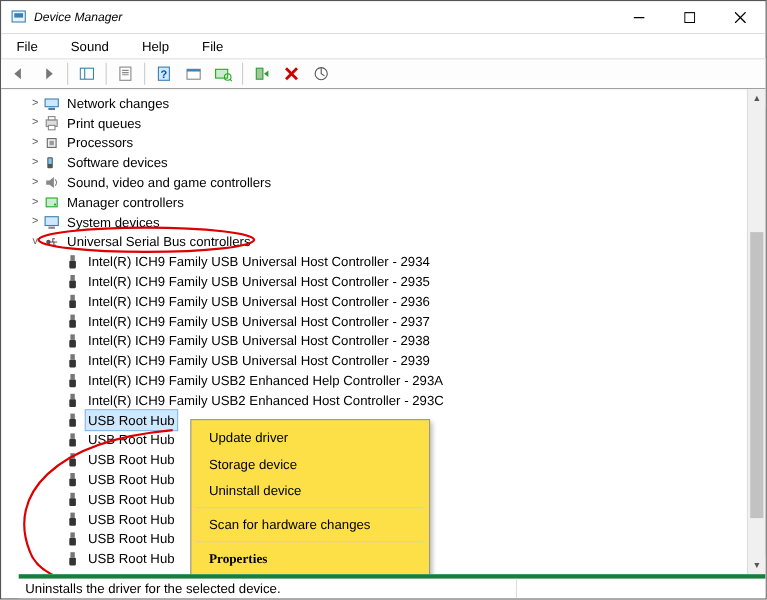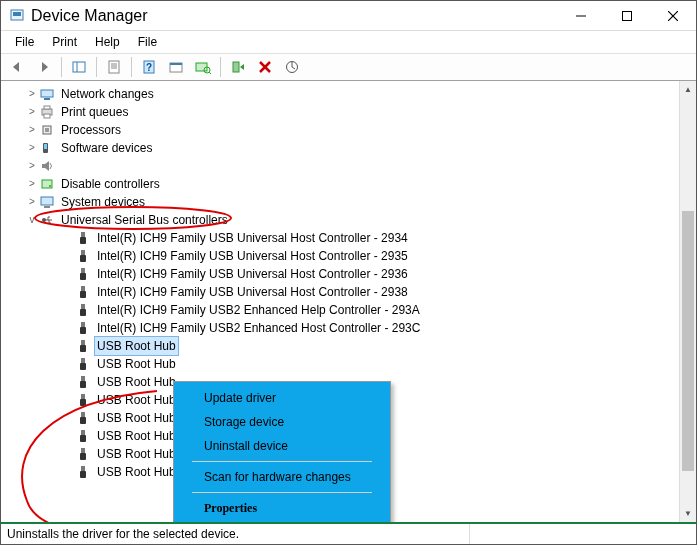--- a/index.html
+++ b/index.html
@@ -1,56 +1,56 @@
 <!DOCTYPE html>
 <html><head>
 <meta charset="utf-8">
 <style>
   * { box-sizing: border-box; margin: 0; padding: 0; }
   body { font-family: "Segoe UI", Tahoma, sans-serif; font-size: 12px; color: #000; background: #fff; width: 697px; height: 545px; overflow: hidden; position: relative; border: 1px solid #555; }
 
   
   .titlebar { height: 30px; display: flex; align-items: center; padding: 0 0 0 8px; border-bottom: 1px solid #ddd; }
   .titlebar .app-icon { width: 16px; height: 16px; margin-right: 6px; display: inline-flex; align-items:center; justify-content:center; }
-  .titlebar .title { flex: 1; font-size: 16px; }
+  .titlebar .title { flex: 1; font-size: 11px; font-style: italic; }
   .titlebar .win-btn { width: 46px; height: 30px; display:flex; align-items:center; justify-content:center; font-family: Arial; font-size: 14px; }
 
   
-  .menubar { height: 22px; display:flex; align-items:center; padding: 0 6px; gap: 2px; }
+  .menubar { height: 22px; display:flex; align-items:center; padding: 0 6px; gap: 14px; }
   .menubar .menu-item { padding: 2px 8px; font-size: 12px; }
 
   
   .toolbar { height: 28px; border-top:1px solid #e0e0e0; border-bottom:1px solid #a0a0a0; display:flex; align-items:center; padding: 0 4px; gap:3px; background:#fdfdfd; }
   .tool-sep { width:1px; height:20px; background:#ccc; margin:0 2px; }
   .tool-btn { width:24px; height:22px; display:flex; align-items:center; justify-content:center; border:1px solid transparent; }
 
   
   .tree-wrap { position:relative; height: calc(545px - 30px - 22px - 28px - 22px - 2px); overflow:hidden; }
   .tree { position:relative; padding: 4px 0 4px 0; height:100%; overflow-y:auto; }
   .row { display:flex; align-items:center; height:18px; line-height:18px; padding-right:8px; white-space:nowrap; }
   .expander { width:14px; text-align:center; color:#666; font-size:10px; }
   .dev-icon { width:16px; height:16px; margin-right:4px; display:inline-flex; align-items:center; justify-content:center; }
   .lvl1 { padding-left: 24px; }
-  .lvl2 { padding-left: 60px; }
+  .lvl2 { padding-left: 29px; margin-left: 14px; }
   .selected span.label { background:#cde8ff; outline:1px solid #7eb4ea; padding:0 2px; }
   .label { padding:0 2px; }
 
   
   .fake-scroll { position:absolute; right:0; top:0; bottom:0; width:17px; background:#f0f0f0; border-left:1px solid #ddd; }
   .fake-scroll .btn { height:17px; background:#f0f0f0; display:flex; align-items:center; justify-content:center; font-size:8px; color:#555; }
   .fake-scroll .thumb { position:absolute; left:2px; right:2px; top:130px; height:260px; background:#c2c2c2; }
 
   
-  .ctx-menu { position:absolute; left:172px; top:382px; width:218px; background:#0ea5e9; border:1px solid #979797; box-shadow: 3px 3px 4px rgba(0,0,0,.25); padding:4px 16px; }
+  .ctx-menu { position:absolute; left:172px; top:382px; width:218px; background:#fde047; border:1px solid #979797; box-shadow: 3px 3px 4px rgba(0,0,0,.25); padding:4px 2px; }
   .ctx-item { padding: 5px 14px; font-size:12px; }
   .ctx-sep { height:1px; background:#d0d0d0; margin:3px 2px; }
   .ctx-item.bold { font-weight:bold;font-family:Liberation Serif, serif; }
 
   
-  .statusbar { position:absolute; left:0; right:0; bottom:0; height:22px; border-top:2px solid #15803d; display:flex; align-items:center; padding:0 6px; font-size:12px; background:#fff; }
+  .statusbar { position:absolute; left:16px; right:0; bottom:0; height:22px; border-top:4px solid #15803d; display:flex; align-items:center; padding:0 6px; font-size:12px; background:#fff; }
   .statusbar .cell { flex:1; border-right:1px solid #ddd; height:100%; display:flex; align-items:center; }
   .statusbar .cell:last-child { border-right:none; flex:0 0 220px; }
 
   
   .anno { position:absolute; pointer-events:none; }
   .anno svg { overflow:visible; }
 
 </style>
 </head>
 <body>
@@ -76,21 +76,21 @@
   <div class="win-btn">
     <svg width="10" height="10">
         <line x1="0" y1="0" x2="10" y2="10" stroke="#000" stroke-width="1.2"></line>
         <line x1="10" y1="0" x2="0" y2="10" stroke="#000" stroke-width="1.2"></line>
       </svg>
   </div>
 </div>
 
 <div class="menubar">
   <div class="menu-item">File</div>
-  <div class="menu-item">Print</div>
+  <div class="menu-item">Sound</div>
   <div class="menu-item">Help</div>
   <div class="menu-item">File</div>
 </div>
 
 <div class="toolbar">
   <div class="tool-btn">
       <svg width="14" height="12">
         <path d="M9 1 L3 6 L9 11 Z" fill="#777"></path>
       </svg>
     </div>
@@ -200,30 +200,31 @@
         <span class="label">Software devices</span>
       </div>
       <div class="row lvl1">
         <span class="expander">&gt;</span>
         <span class="dev-icon">
           <svg width="14" height="14">
             <path d="M2 5 L5 5 L9 2 L9 12 L5 9 L2 9 Z" fill="#888"></path>
             <path d="M10 4 Q13 7 10 10" fill="none" stroke="#888"></path>
           </svg>
         </span>
+        <span class="label">Sound, video and game controllers</span>
       </div>
       <div class="row lvl1">
         <span class="expander">&gt;</span>
         <span class="dev-icon">
           <svg width="14" height="14">
             <rect x="2" y="3" width="10" height="8" fill="#cdeccd" stroke="#2a2"></rect>
             <circle cx="10" cy="9" r="1" fill="#2a2"></circle>
           </svg>
         </span>
-        <span class="label">Disable controllers</span>
+        <span class="label">Manager controllers</span>
       </div>
       <div class="row lvl1">
         <span class="expander">&gt;</span>
         <span class="dev-icon">
           <svg width="14" height="14">
             <rect x="1" y="2" width="12" height="8" fill="#cfe8ff" stroke="#3c7fb1"></rect>
             <rect x="4" y="11" width="6" height="2" fill="#888"></rect>
           </svg>
         </span>
         <span class="label">System devices</span>
@@ -269,21 +270,41 @@
         <span class="label">Intel(R) ICH9 Family USB Universal Host Controller - 2936</span>
       </div>
       <div class="row lvl2">
         <span class="expander"></span>
         <span class="dev-icon">
           <svg width="14" height="14">
             <rect x="5" y="1" width="4" height="5" fill="#777"></rect>
             <rect x="4" y="6" width="6" height="7" rx="1" fill="#333"></rect>
           </svg>
         </span>
+        <span class="label">Intel(R) ICH9 Family USB Universal Host Controller - 2937</span>
+      </div>
+      <div class="row lvl2">
+        <span class="expander"></span>
+        <span class="dev-icon">
+          <svg width="14" height="14">
+            <rect x="5" y="1" width="4" height="5" fill="#777"></rect>
+            <rect x="4" y="6" width="6" height="7" rx="1" fill="#333"></rect>
+          </svg>
+        </span>
         <span class="label">Intel(R) ICH9 Family USB Universal Host Controller - 2938</span>
+      </div>
+      <div class="row lvl2">
+        <span class="expander"></span>
+        <span class="dev-icon">
+          <svg width="14" height="14">
+            <rect x="5" y="1" width="4" height="5" fill="#777"></rect>
+            <rect x="4" y="6" width="6" height="7" rx="1" fill="#333"></rect>
+          </svg>
+        </span>
+        <span class="label">Intel(R) ICH9 Family USB Universal Host Controller - 2939</span>
       </div>
       <div class="row lvl2">
         <span class="expander"></span>
         <span class="dev-icon">
           <svg width="14" height="14">
             <rect x="5" y="1" width="4" height="5" fill="#777"></rect>
             <rect x="4" y="6" width="6" height="7" rx="1" fill="#333"></rect>
           </svg>
         </span>
         <span class="label">Intel(R) ICH9 Family USB2 Enhanced Help Controller - 293A</span>

